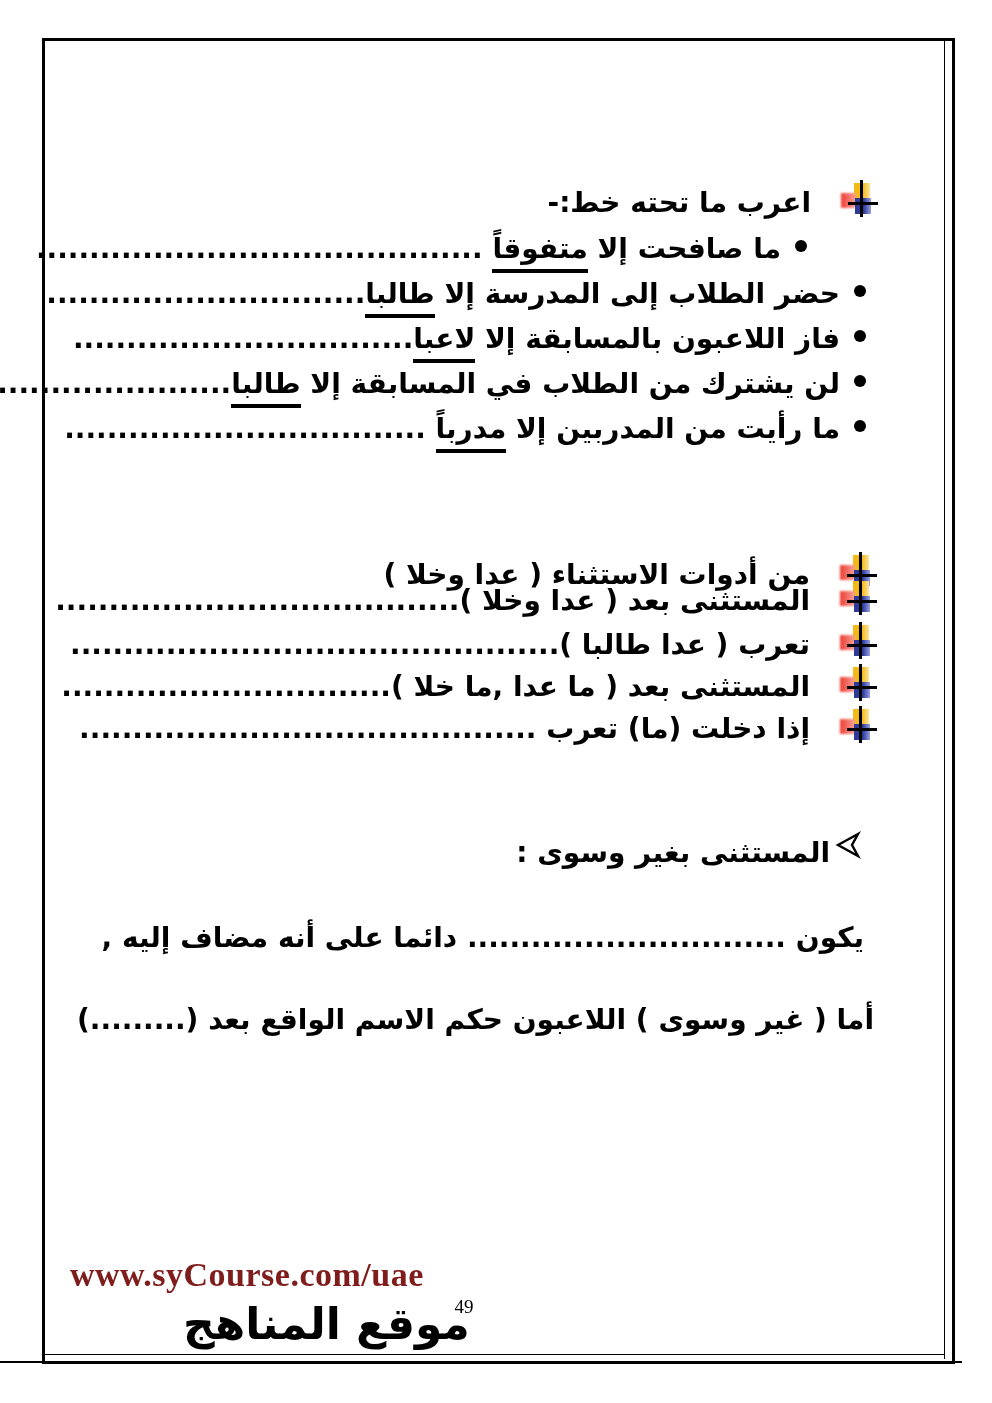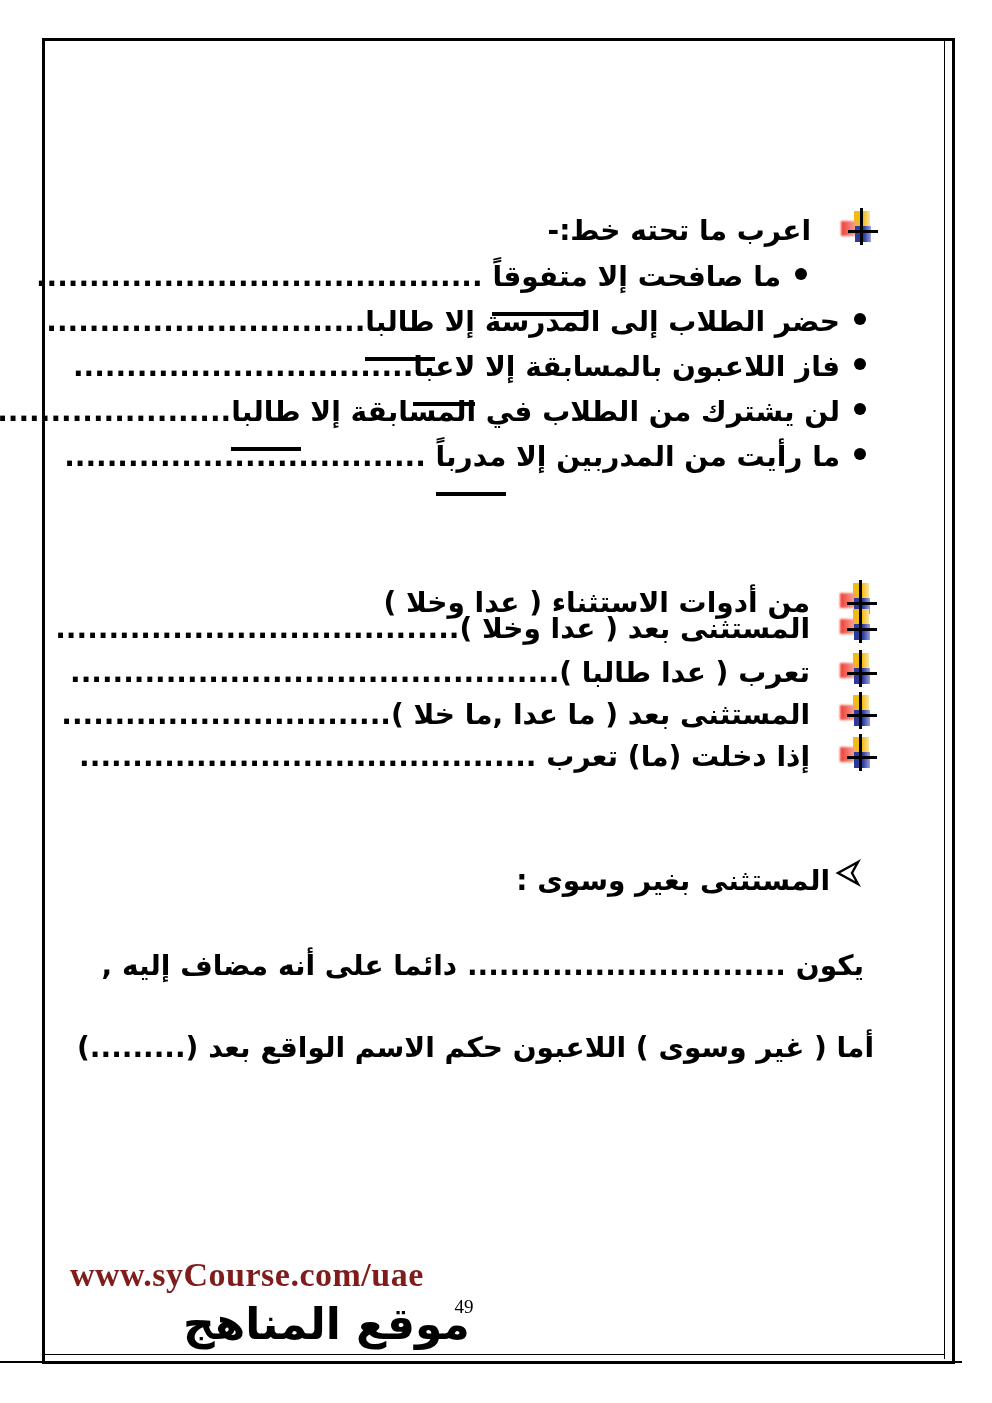--- a/index.html
+++ b/index.html
@@ -16,25 +16,25 @@
     position:absolute;left:42px;top:38px;width:907px;height:1320px;
     border-left:3px solid #000;border-top:3px solid #000;
     border-right:3px solid #000;border-bottom:3px solid #000;
   }
   .inner-line-right{position:absolute;left:944px;top:41px;width:1px;height:1318px;background:#000;}
   .inner-line-bottom{position:absolute;left:45px;top:1354px;width:900px;height:1px;background:#000;}
   .footer-rule{position:absolute;left:0;top:1361px;width:962px;height:2px;background:#000;}
 
   .line{
     position:absolute;direction:rtl;white-space:nowrap;
-    font-size:28px;font-weight:700;line-height:38px;height:38px;margin-top:28px;
+    font-size:28px;font-weight:700;line-height:38px;height:38px;
   }
   .txt{vertical-align:middle;}
   .dots{letter-spacing:1px;}
-  .ul{border-bottom:4px solid #000;padding-bottom:19px;}
+  .ul{border-bottom:4px solid #000;padding-bottom:4px;}
 
   
   .bullet{
     display:inline-block;width:12px;height:12px;border-radius:50%;
     background:#000;vertical-align:middle;margin-left:14px;margin-top:-6px;
   }
   
   .deco-icon{
     display:inline-block;position:relative;width:32px;height:32px;
     vertical-align:middle;margin-left:30px;margin-top:-8px;

